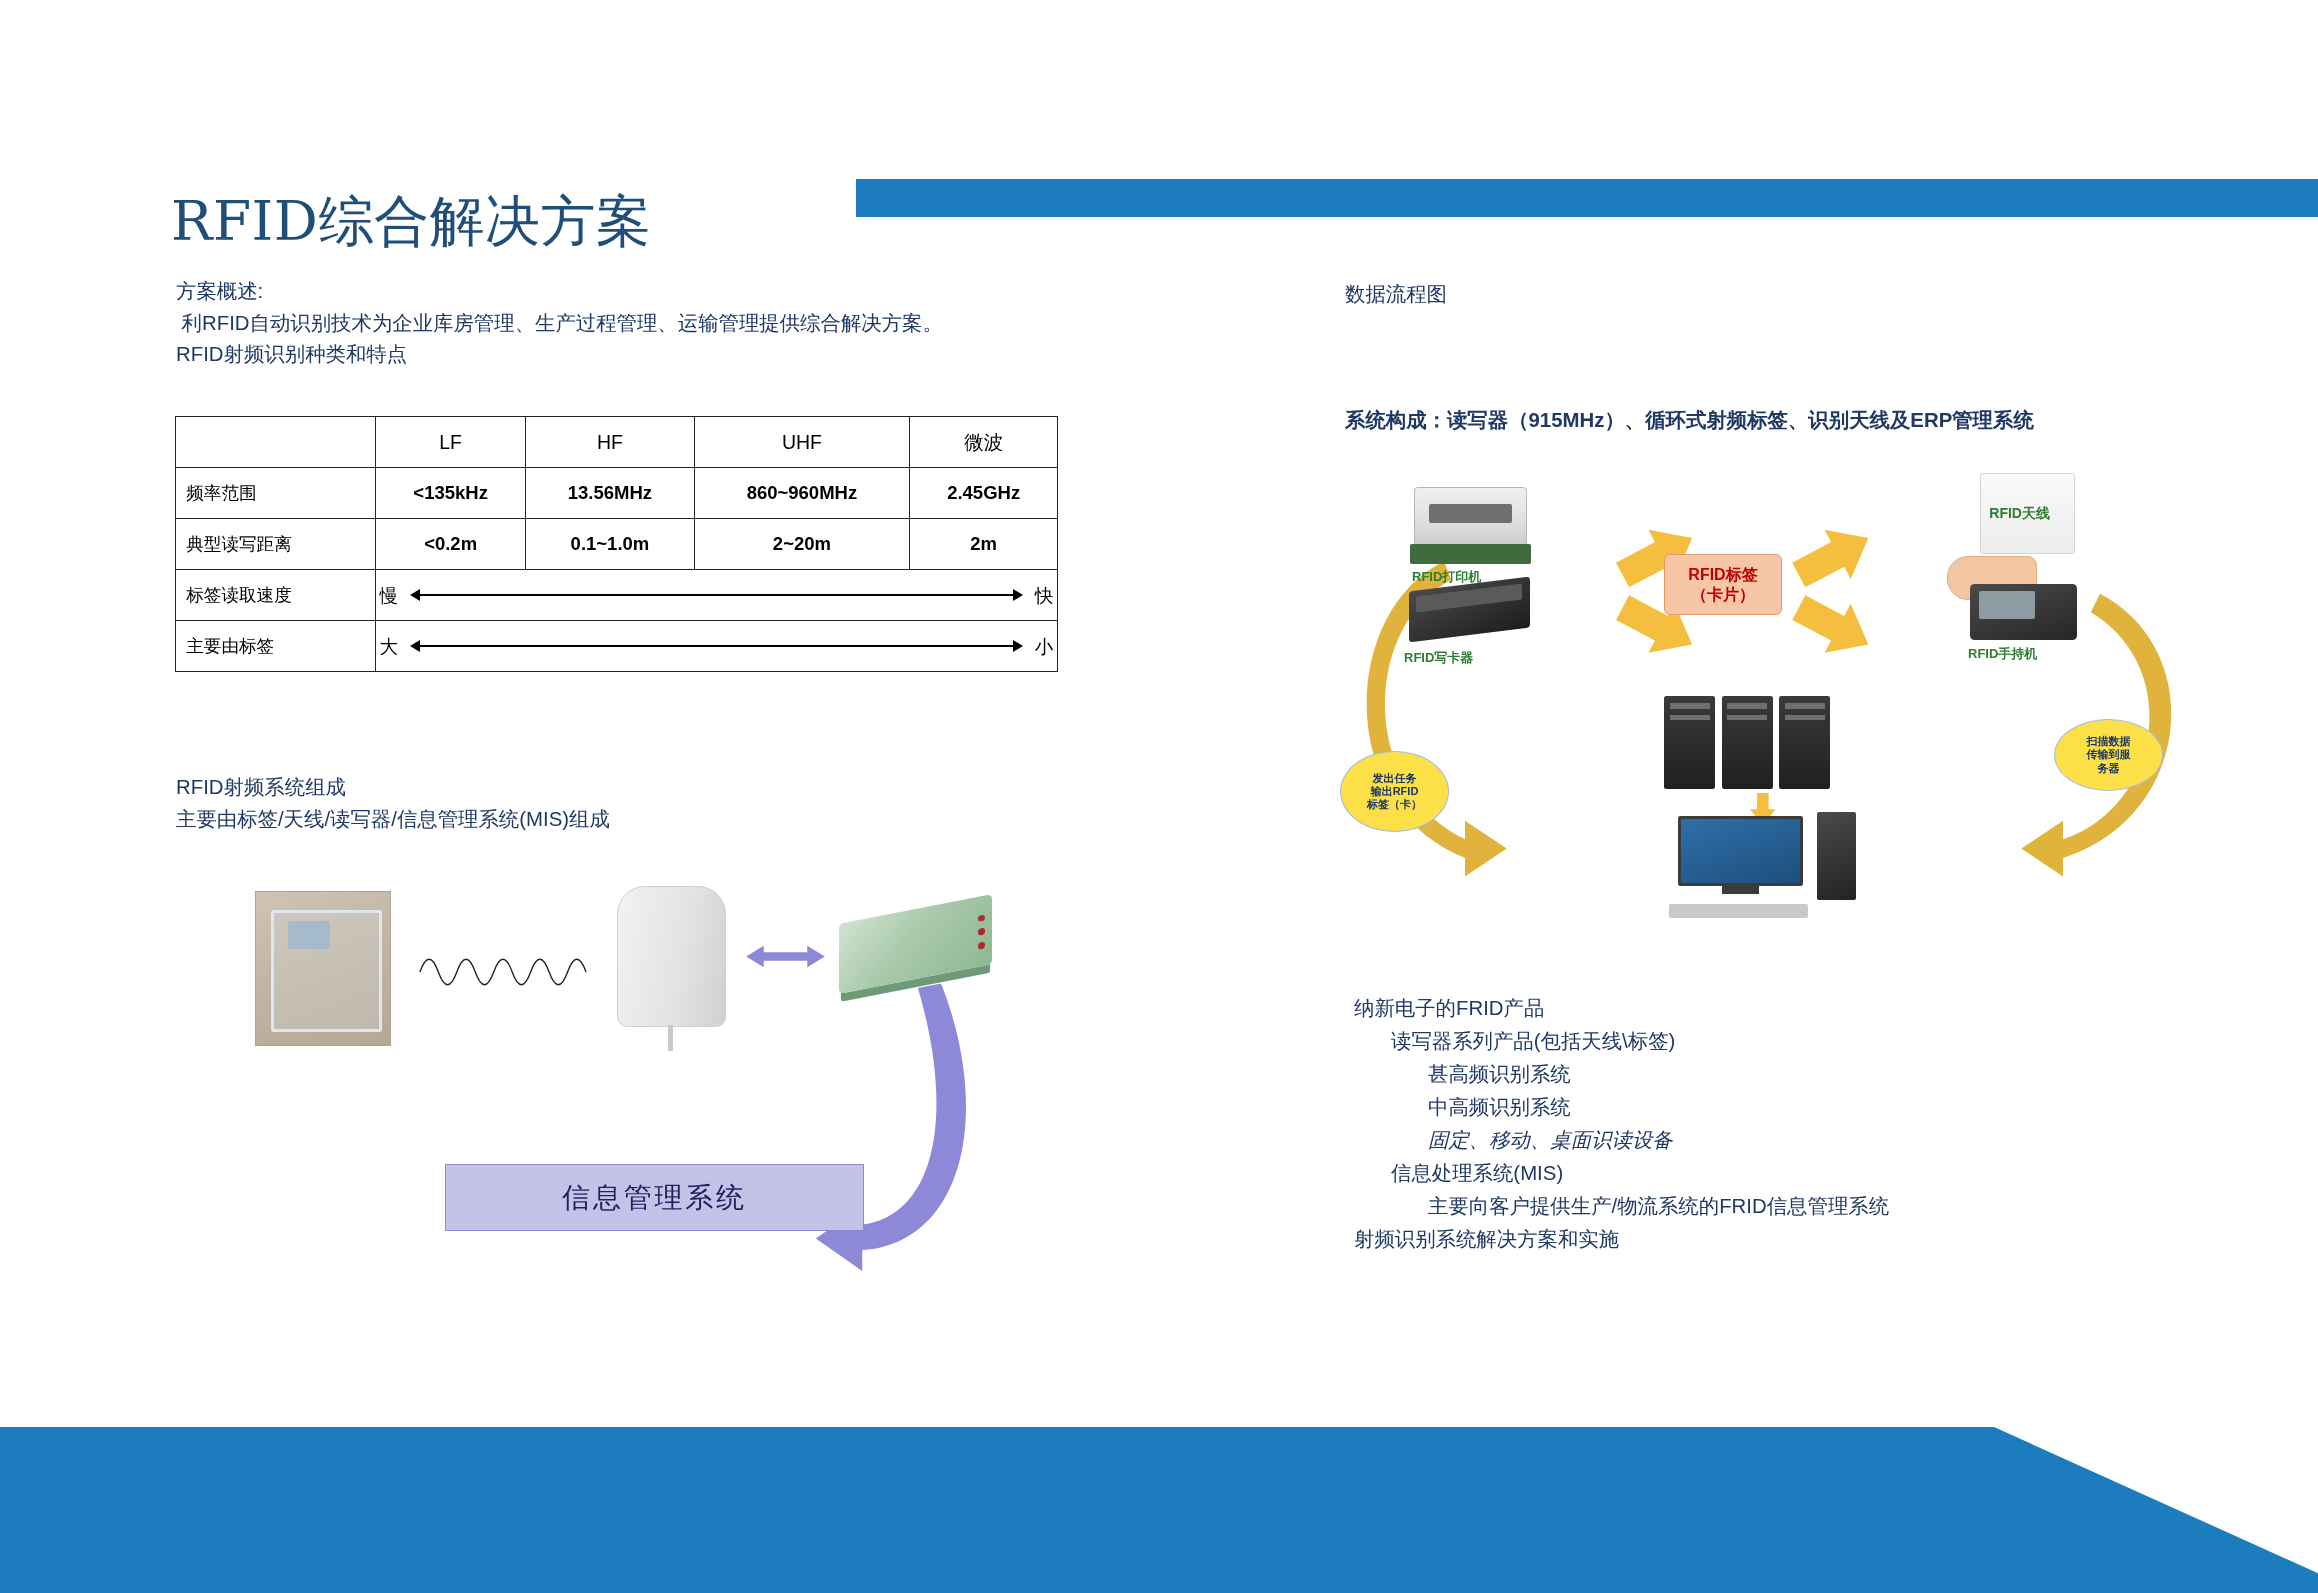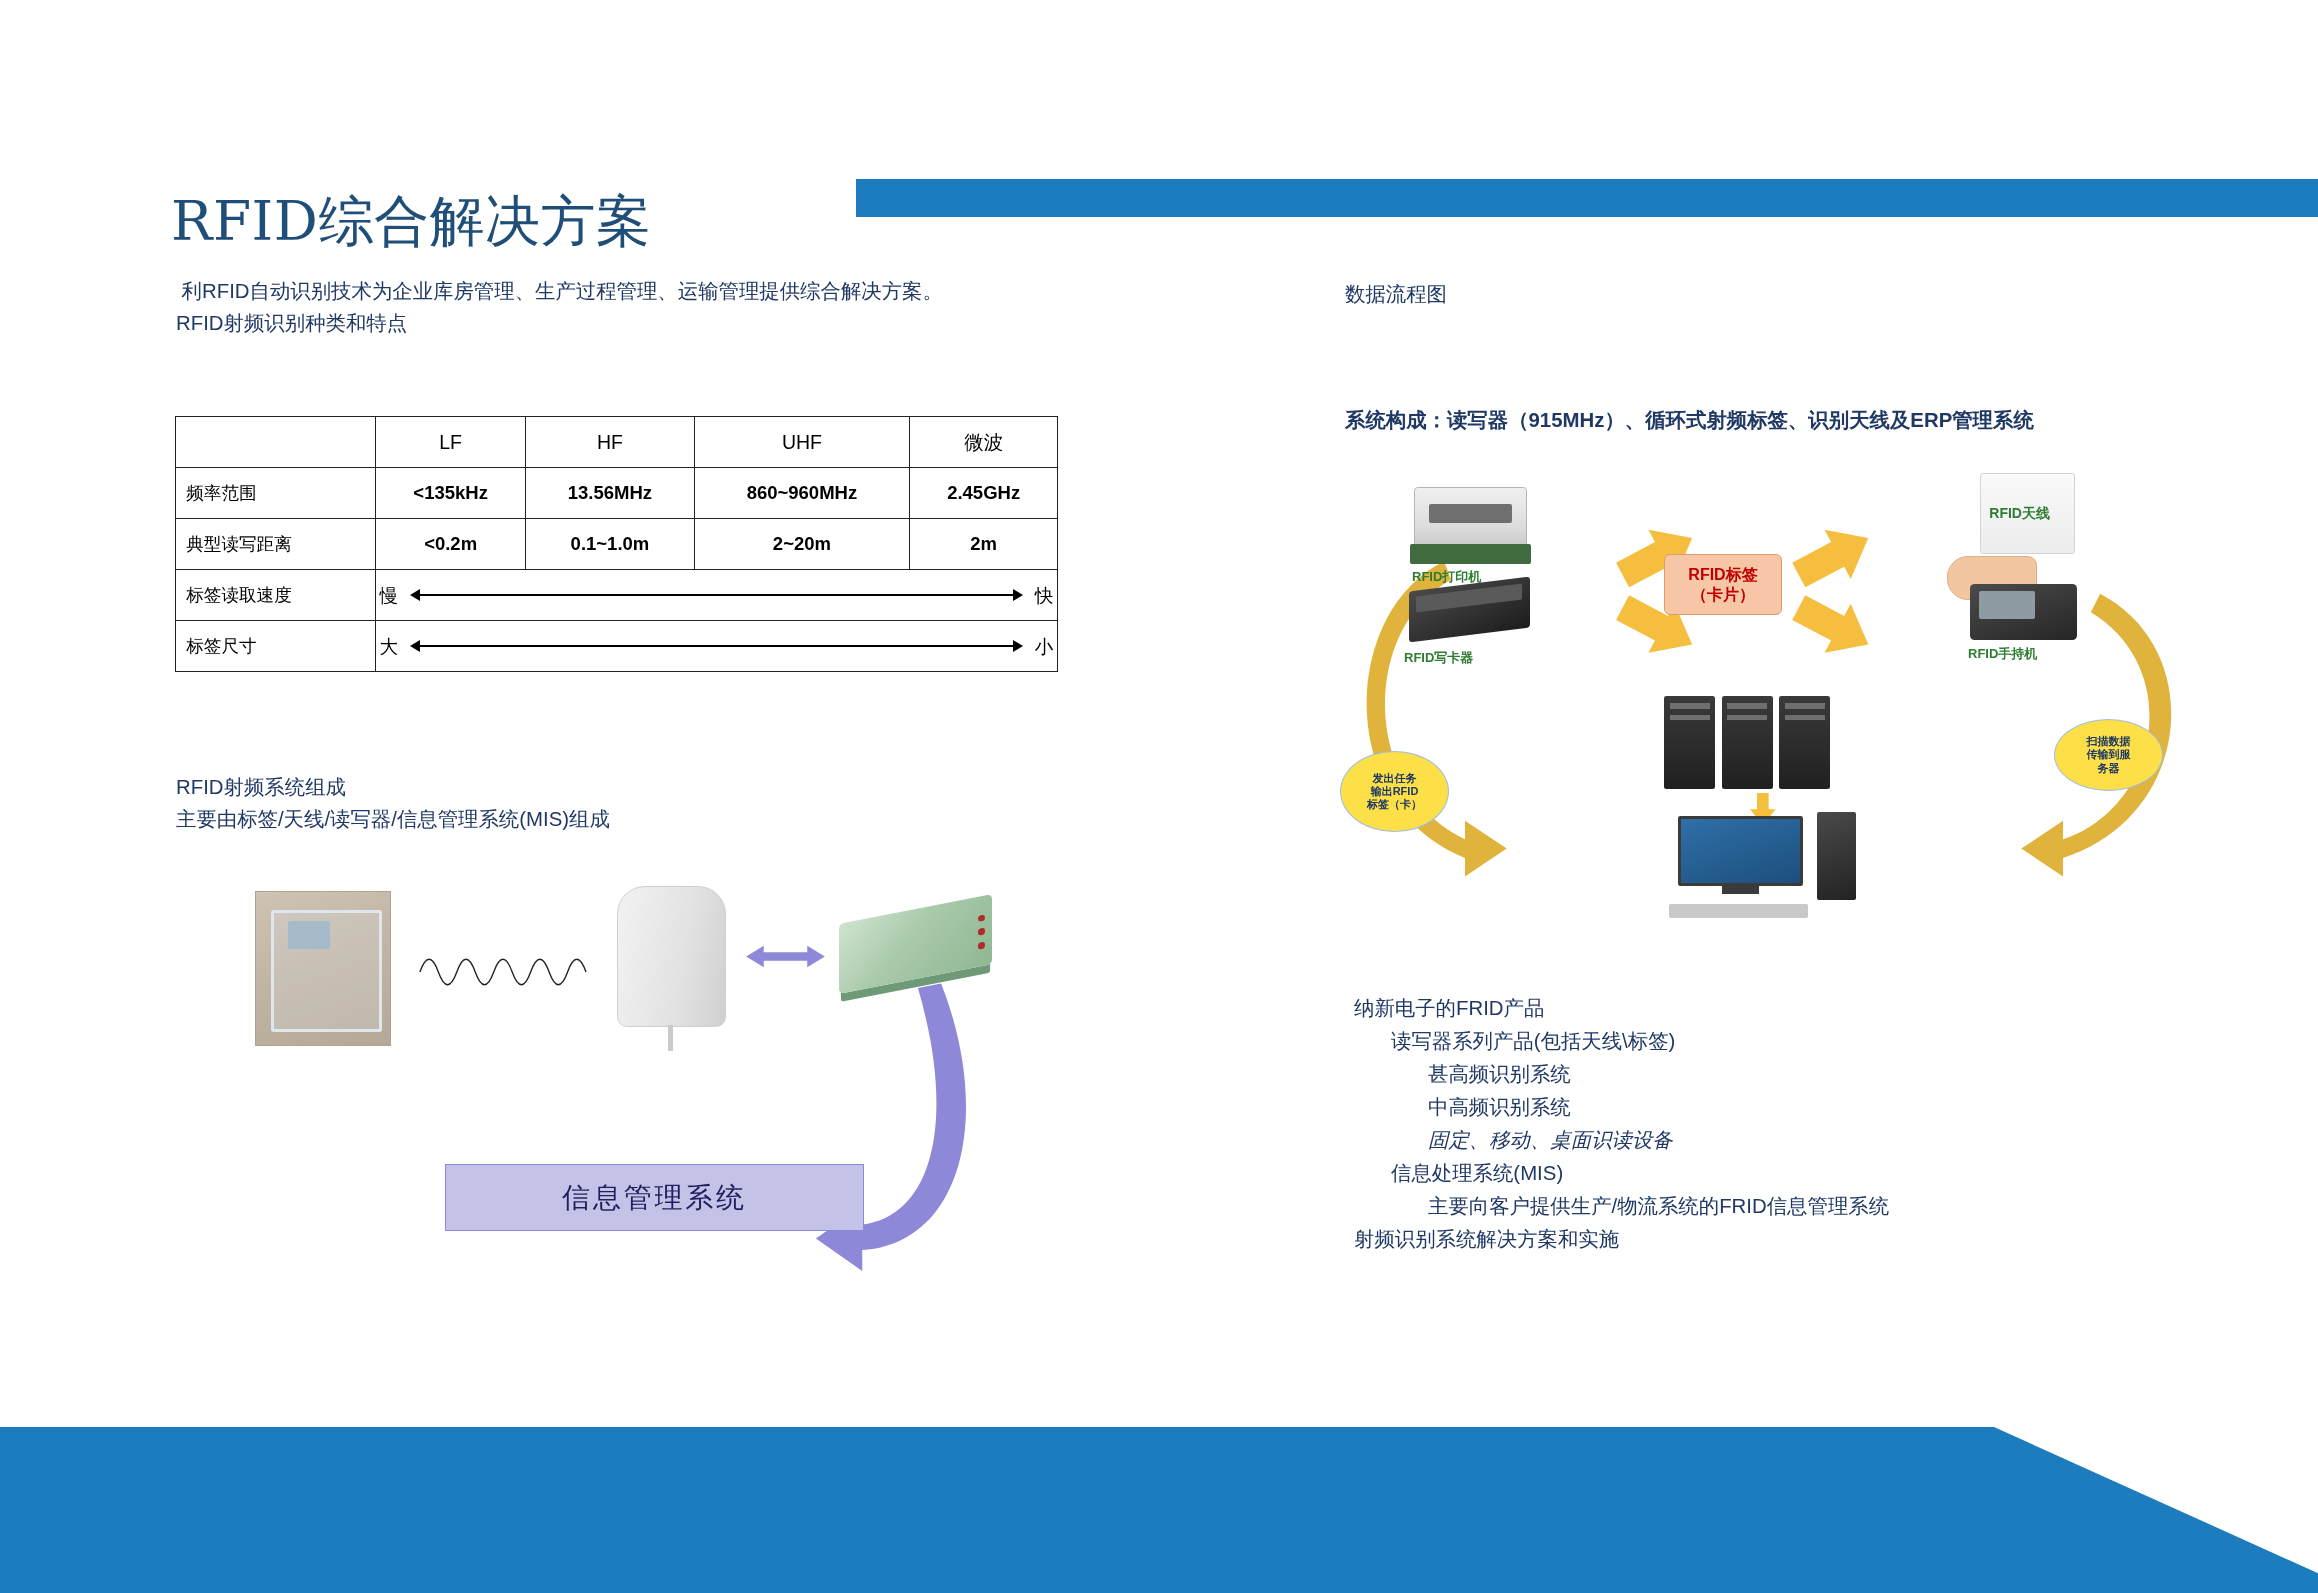--- a/index.html
+++ b/index.html
@@ -276,20 +276,21 @@
 </style>
 </head>
 <body>
 
 <div class="top-bar"></div>
 <div class="bottom-band-2"></div>
 
 <div class="page-title">RFID综合解决方案</div>
 
 <div class="left-col">
+  <div class="lbl">方案概述:</div>
   <div class="lbl lbl-indent">利RFID自动识别技术为企业库房管理、生产过程管理、运输管理提供综合解决方案。</div>
   <div class="lbl">RFID射频识别种类和特点</div>
 </div>
 
 <table class="spec">
   <tbody>
       <tr>
     <td class="rowhead"></td>
     <td class="colhead">LF</td>
     <td class="colhead">HF</td>
@@ -317,21 +318,21 @@
         <span class="word">慢</span>
         <span class="dbl-arrow">
               <i class="head l"></i>
               <i class="head r"></i>
             </span>
         <span class="word">快</span>
       </div>
     </td>
   </tr>
   <tr>
-    <td class="rowhead">标签尺寸</td>
+    <td class="rowhead">主要由标签</td>
     <td class="arrow-cell" colspan="4">
       <div class="arrow-wrap">
         <span class="word">大</span>
         <span class="dbl-arrow">
               <i class="head l"></i>
               <i class="head r"></i>
             </span>
         <span class="word">小</span>
       </div>
     </td>

